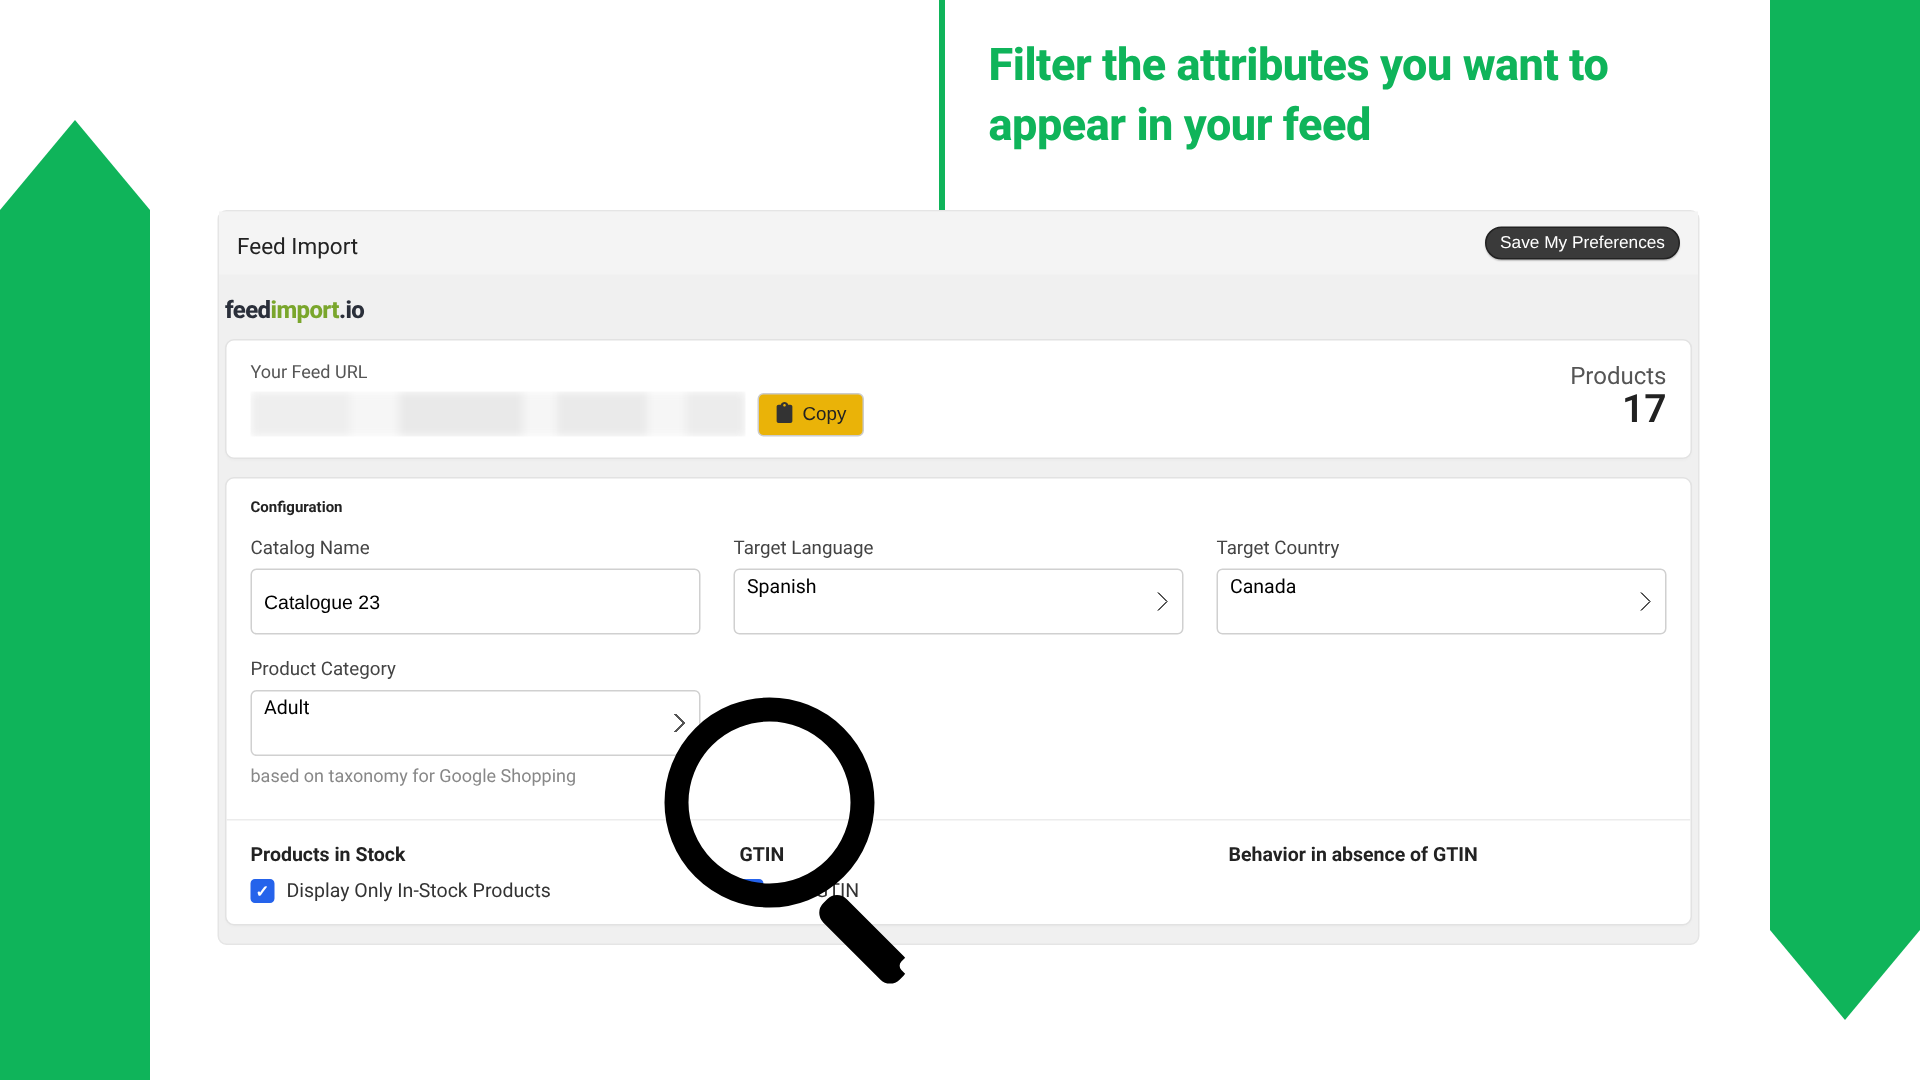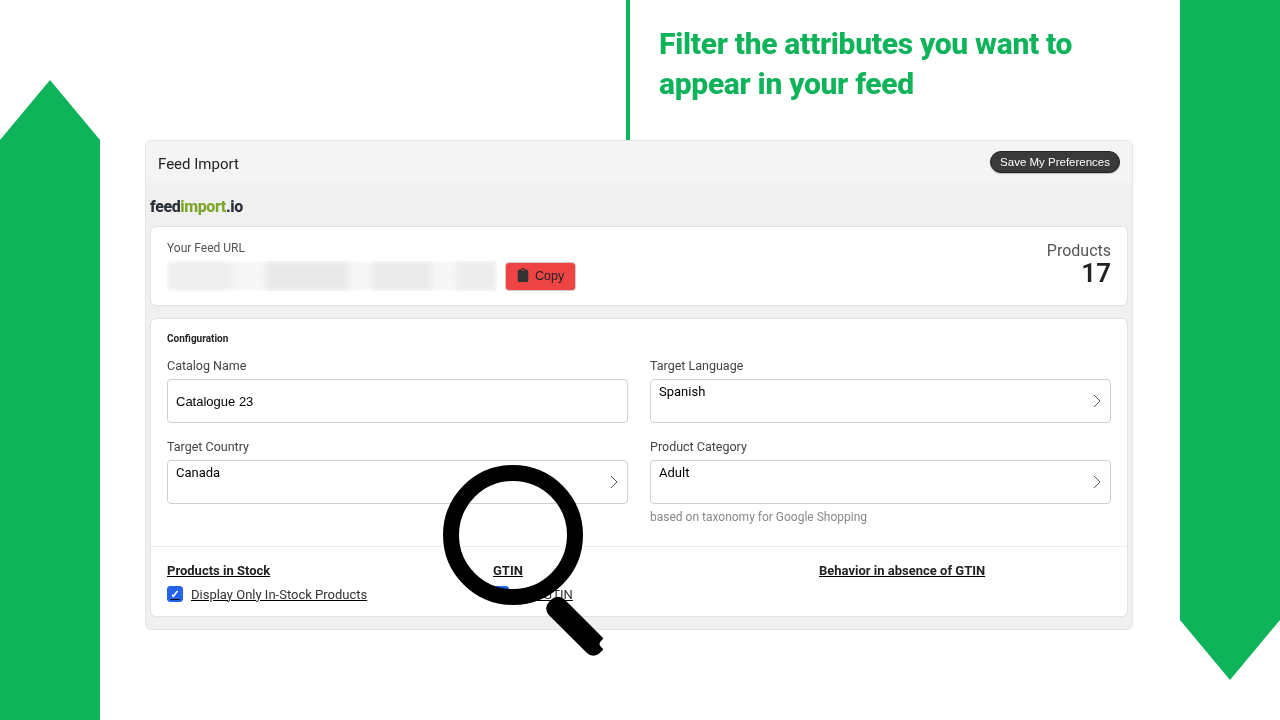--- a/index.html
+++ b/index.html
@@ -64,48 +64,48 @@
     width: 330px; height: 30px; background: #fff;
     position: relative; overflow: hidden;
   }
   .feed-url::before {
     content: ""; position: absolute; inset: 0;
     background: linear-gradient(90deg,#eee 0 20%,#f6f6f6 20% 30%,#e9e9e9 30% 55%,#f6f6f6 55% 62%,#eaeaea 62% 80%,#f6f6f6 80% 88%,#ececec 88% 100%);
     filter: blur(3px);
   }
   .copy-btn {
     display: inline-flex; align-items: center; gap: 6px;
-    background: #ef4444; border: 1px solid #ccc; border-radius: 4px;
+    background: #eab308; border: 1px solid #ccc; border-radius: 4px;
     padding: 5px 11px; font-size: 12.5px; cursor: pointer; color: #222;
   }
   .copy-btn svg { width: 12px; height: 14px; }
   .feed-right { text-align: right; }
   .products-label { font-size: 16px; color: #555; }
   .products-count { font-size: 26px; font-weight: 600; color: #222; line-height: 1; }
 
   .config-title { font-size: 10px; font-weight: 700; color: #222; margin-bottom: 14px; }
-  .grid { display: grid; grid-template-columns: 1fr 1fr; column-gap: 22px; row-gap: 16px; }
+  .grid { display: grid; grid-template-columns: 1fr 1fr 1fr; column-gap: 22px; row-gap: 16px; }
   .field-label { font-size: 12.5px; color: #444; margin-bottom: 6px; display: block; }
   .text-input, .select {
     width: 100%; height: 44px; border: 1px solid #d0d0d0; border-radius: 4px;
     padding: 4px 8px; font-size: 13px; color: #000000; background: #fff;
   }
   .select-wrap { position: relative; }
   .select-wrap::after {
     content: ""; position: absolute; right: 10px; top: 50%; width: 8px; height: 12px;
     transform: translateY(-50%);
     background:
       linear-gradient(45deg, transparent 45%, #555 45% 55%, transparent 55%) top/8px 6px no-repeat,
       linear-gradient(-45deg, transparent 45%, #555 45% 55%, transparent 55%) bottom/8px 6px no-repeat;
   }
   .helper { font-size: 12px; color: #888; margin-top: 6px; }
 
   .divider { border: none; border-top: 1px solid #ececec; margin: 22px -16px 16px; }
 
-  .bottom-grid { display: grid; grid-template-columns: 1fr 1fr 1fr; column-gap: 34px; text-decoration: underline; }
+  .bottom-grid { display: grid; grid-template-columns: 1fr 1fr 1fr; column-gap: 34px; }
   .sub-heading { font-size: 13px; font-weight: 700; color: #222; margin-bottom: 8px; }
   .checkbox-row { display: flex; align-items: center; gap: 8px; font-size: 13px; color: #333; }
   .cb {
     width: 16px; height: 16px; border-radius: 3px; border: 1.5px solid #bbb;
     display: inline-flex; align-items: center; justify-content: center;
     flex-shrink: 0; cursor: pointer; background: #fff;
   }
   .cb.checked { background: #2563eb; border-color: #2563eb; color: #fff; font-size: 11px; line-height: 1; }
   .cb.checked::after { content: "✓"; font-weight: 800; }
 

